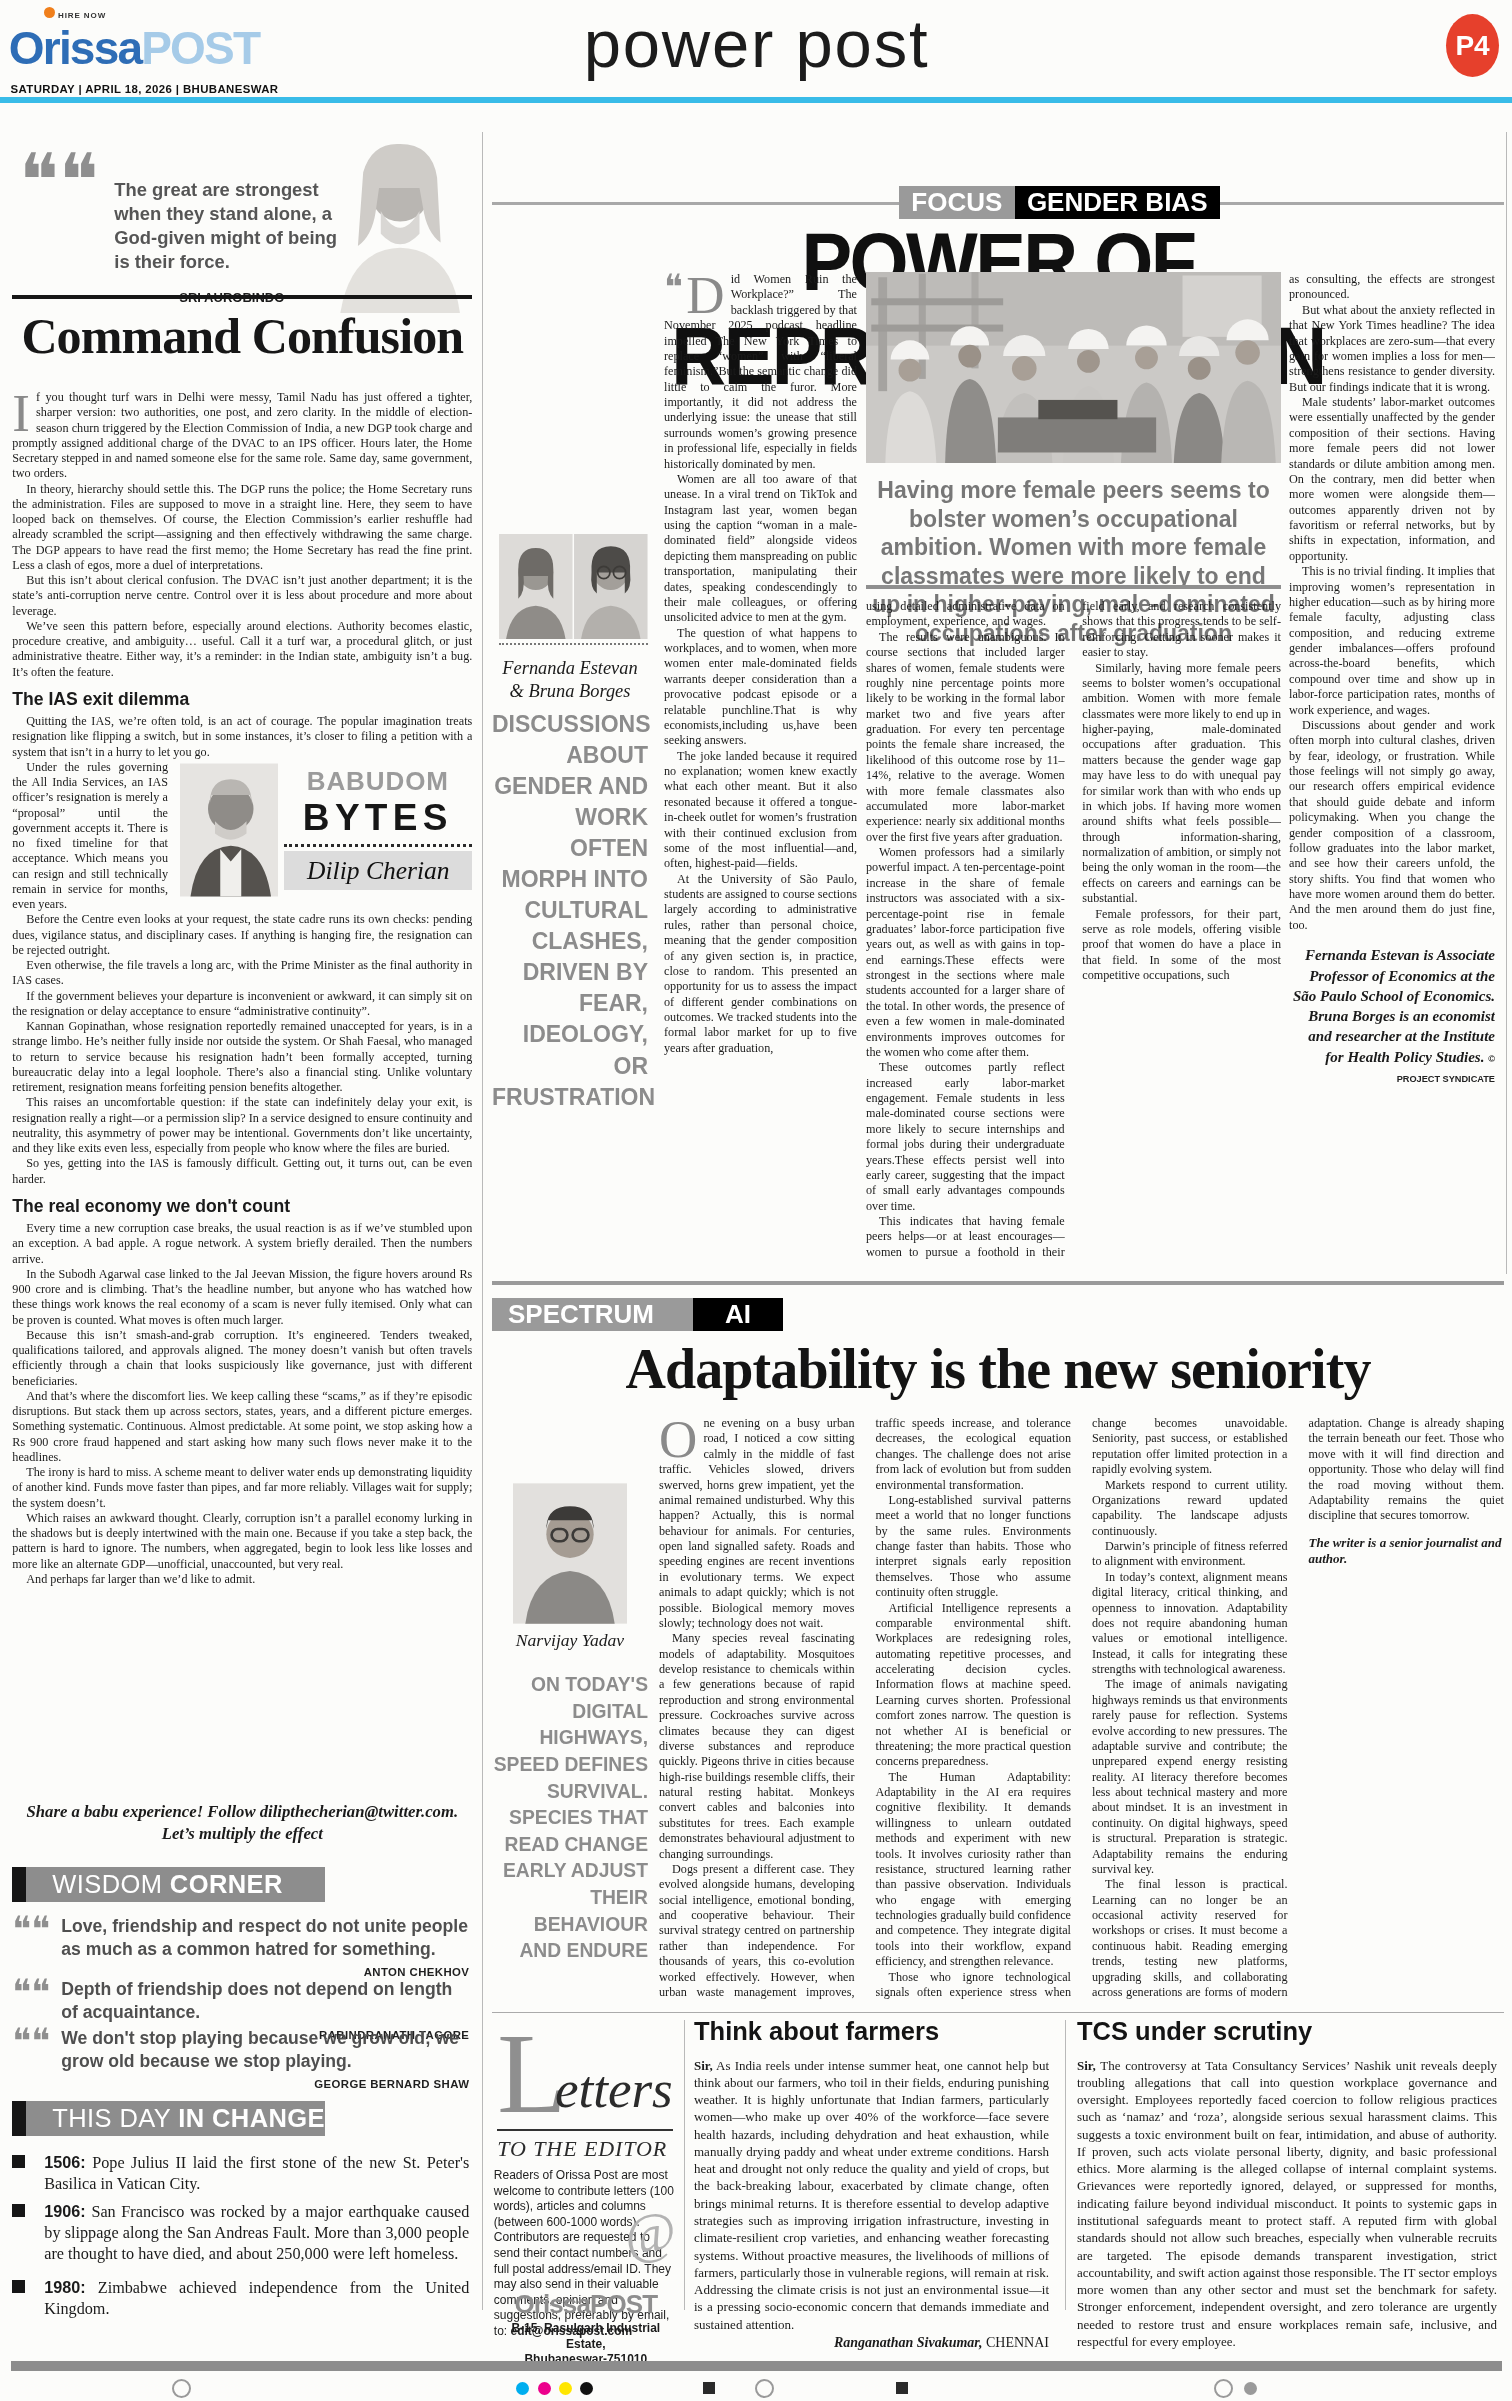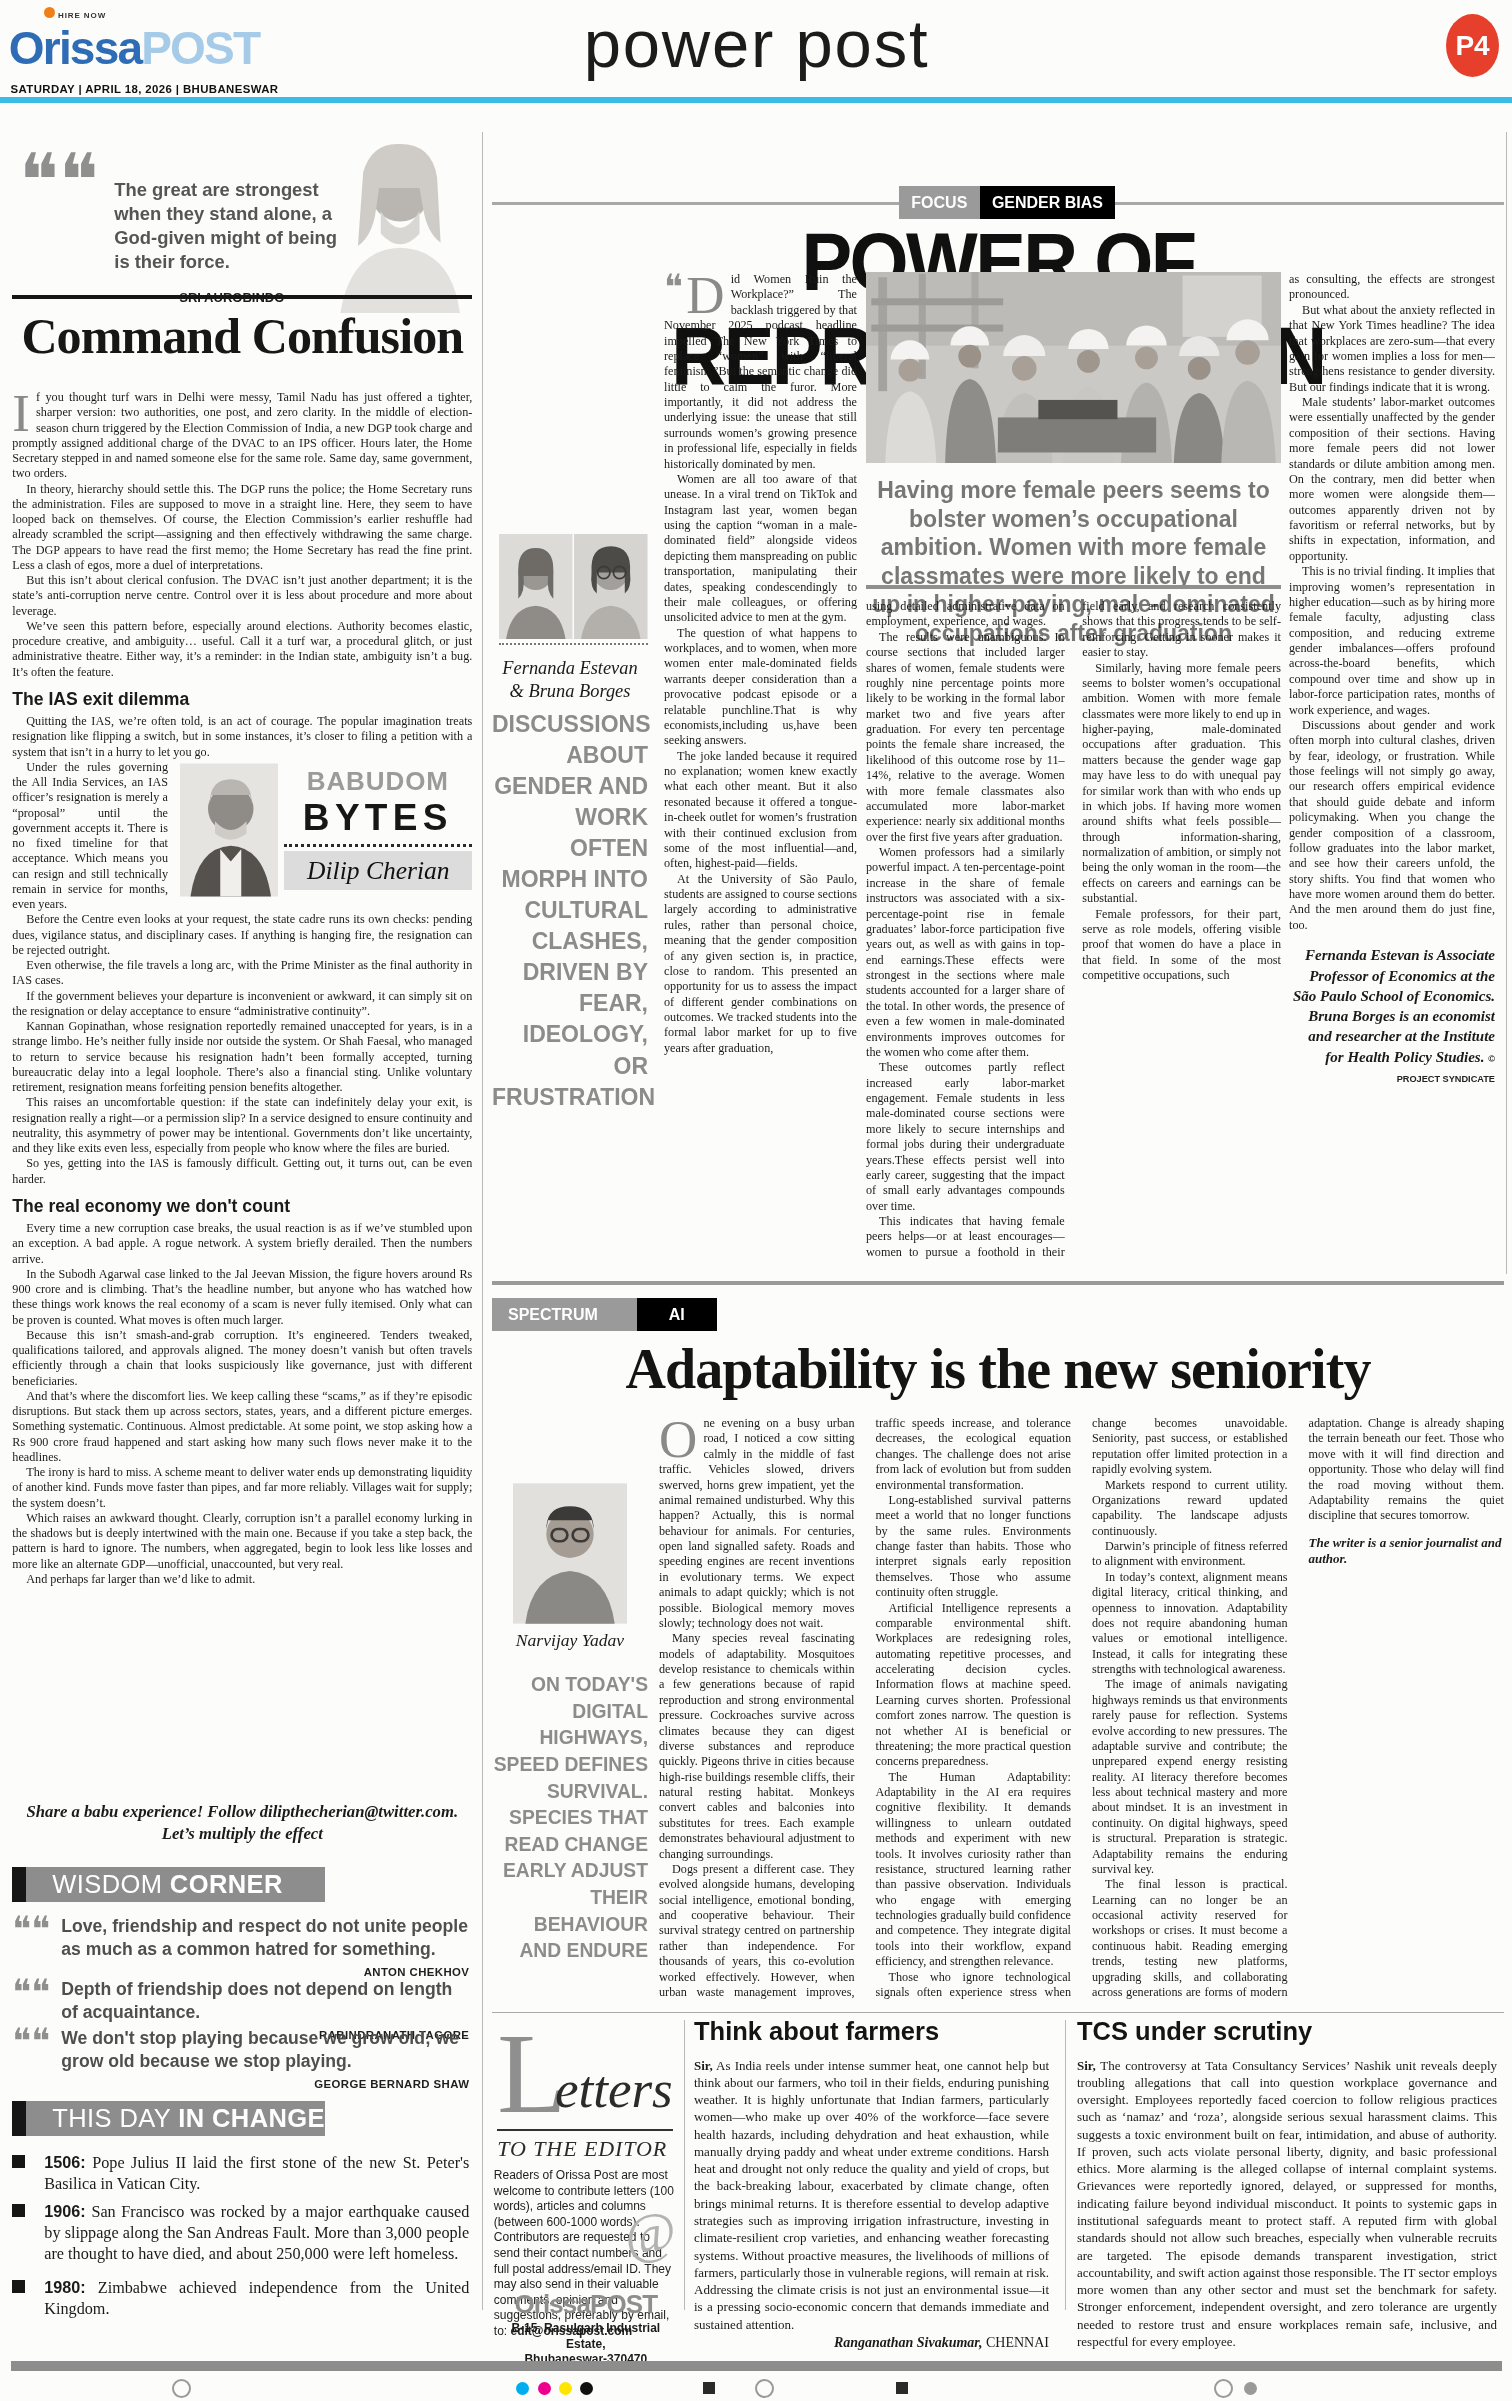--- a/index.html
+++ b/index.html
@@ -82,21 +82,21 @@
   .wq .qa{margin-left:49px;text-align:right;font-family:"Liberation Sans",sans-serif;
           font-weight:bold;font-size:11.4px;color:#1e1e1e;margin-top:5.3px;letter-spacing:0.4px;}
   .hitem{position:absolute;left:12.3px;width:457px;font-size:16.2px;line-height:1.3;text-align:justify;}
   .hitem .sqb{position:absolute;left:0;top:2.6px;width:13px;height:13px;background:#161616;}
   .hitem .ht{margin-left:32px;}
   .hitem .yr{font-family:"Liberation Sans",sans-serif;font-weight:bold;}
 
   
   #focus-rule{left:492px;top:202px;width:1012px;height:2.6px;background:#a8a8a8;}
   .kicker{position:absolute;display:flex;font-family:"Liberation Sans",sans-serif;
-          font-weight:bold;font-size:16px;line-height:33px;}
+          font-weight:bold;font-size:26px;line-height:33px;}
   .kicker .k1{background:#9a9a9a;color:#fff;padding:0 12.3px;}
   .kicker .k2{background:#000000;color:#fff;padding:0 12.3px;}
   #focus-kicker{left:899px;top:186px;}
   #focus-headline{left:492px;top:214px;width:1012px;text-align:center;
                   font-family:"Liberation Sans",sans-serif;font-weight:bold;font-size:76px;
                   letter-spacing:-2.6px;color:#101010;transform:scaleY(1.08);transform-origin:top;}
   .newsbody{font-size:12.2px;line-height:1.26;text-align:justify;overflow:hidden;}
   .newsbody p{text-indent:13px;}
   .newsbody p.noindent{text-indent:0;}
 
@@ -436,21 +436,21 @@
     <div id="letters-rule"></div>
     <div id="letters-sub">TO THE EDITOR</div>
     <div id="letters-promo">
       <span>Readers of Orissa Post are most welcome to contribute letters (100 words), articles and columns (between 600-1000 words). Contributors are requested to send their contact numbers and full postal address/email ID. They may also send in their valuable comments, opinion and suggestions, preferably by email, to:</span>
       <span id="letters-email">edit@orissapost.com</span>
     </div>
     <div id="letters-at">@</div>
     <div id="letters-brand">OrissaPOST</div>
     <div id="letters-addr">
       <div>B-15, Rasulgarh Industrial Estate,</div>
-      <div>Bhubaneswar-370470</div>
+      <div>Bhubaneswar-751010</div>
     </div>
   </div>
 
   <div id="letter1" class="abs">
     <div class="letter-title">Think about farmers</div>
     <div class="letter-body"><span class="letter-lead">Sir,</span><span> As India reels under intense summer heat, one cannot help but think about our farmers, who toil in their fields, enduring punishing weather. It is highly unfortunate that Indian farmers, particularly women—who make up over 40% of the workforce—face severe health hazards, including dehydration and heat exhaustion, while manually drying paddy and wheat under extreme conditions. Harsh heat and drought not only reduce the quality and yield of crops, but the back-breaking labour, exacerbated by climate change, often brings minimal returns. It is therefore essential to develop adaptive strategies such as improving irrigation infrastructure, investing in climate-resilient crop varieties, and enhancing weather forecasting systems. Without proactive measures, the livelihoods of millions of farmers, particularly those in vulnerable regions, will remain at risk. Addressing the climate crisis is not just an environmental issue—it is a pressing socio-economic concern that demands immediate and sustained attention.</span></div>
     <div class="letter-sign"><span class="nm">Ranganathan Sivakumar,</span><span> CHENNAI</span></div>
   </div>
 
   <div id="letter2" class="abs">

